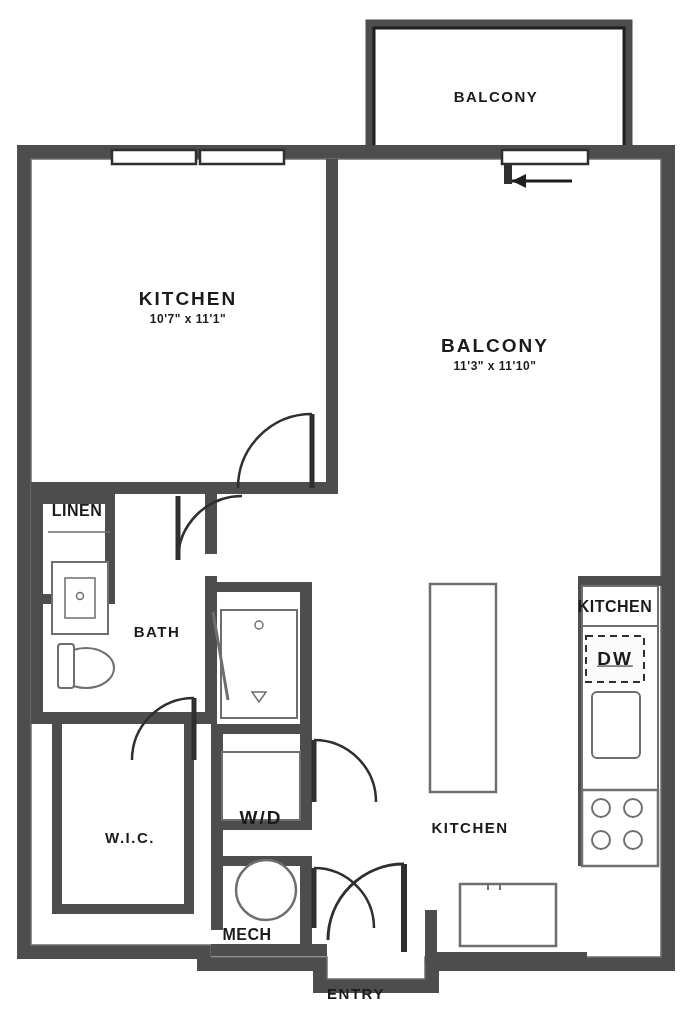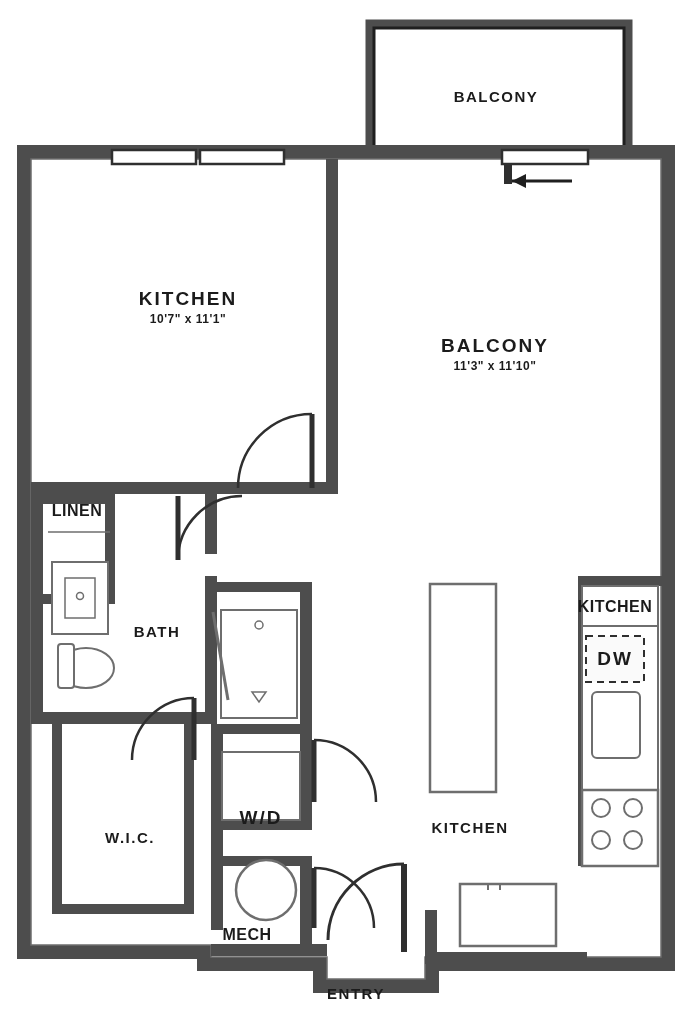--- a/index.html
+++ b/index.html
@@ -222,19 +222,19 @@
     </div>
     <div class="lbl tiny" style="left: 247px; top: 935px; text-align: right;">
       <span class="name">MECH</span>
     </div>
     <div class="lbl mid" style="left: 470px; top: 828px;">
       <span class="name">KITCHEN</span>
     </div>
     <div class="lbl tiny" style="left: 615px; top: 607px;">
       <span class="name">KITCHEN</span>
     </div>
-    <div class="lbl " style="left: 615px; top: 659px;">
+    <div class="lbl " style="left: 615px; top: 659px; text-decoration: underline;">
       <span class="name">DW</span>
     </div>
     <div class="lbl mid" style="left: 356px; top: 994px;">
       <span class="name">ENTRY</span>
     </div>
   </div>
 
 </body></html>

